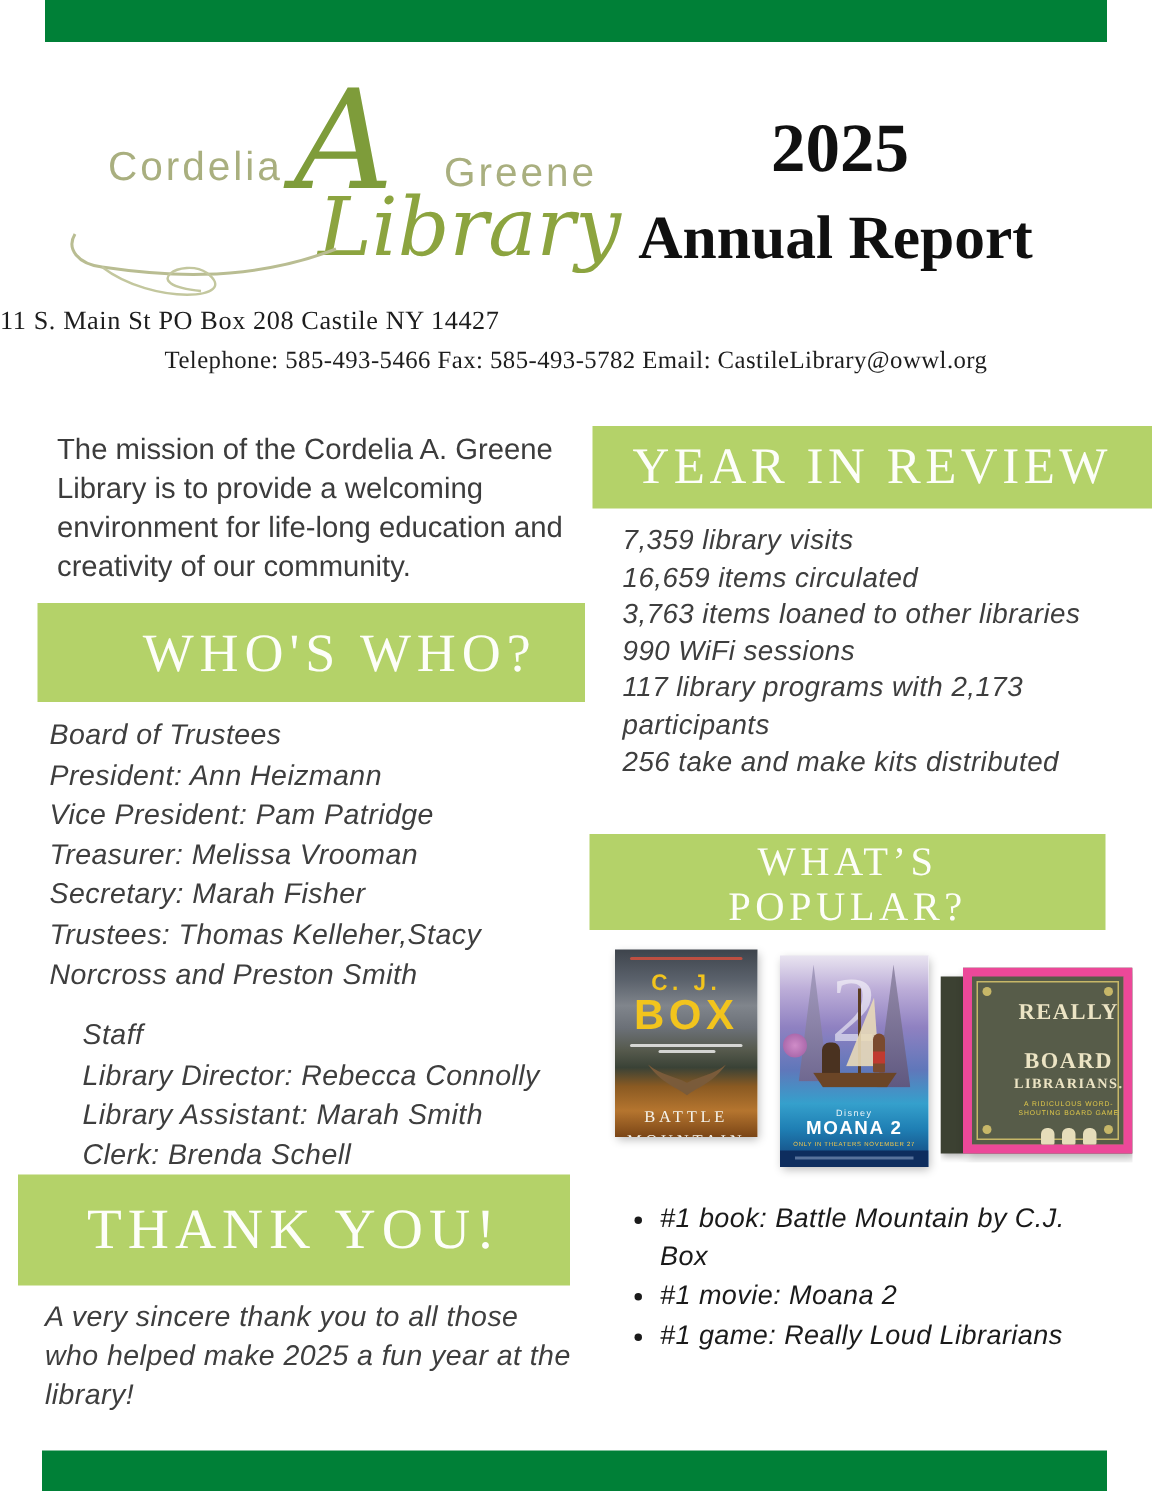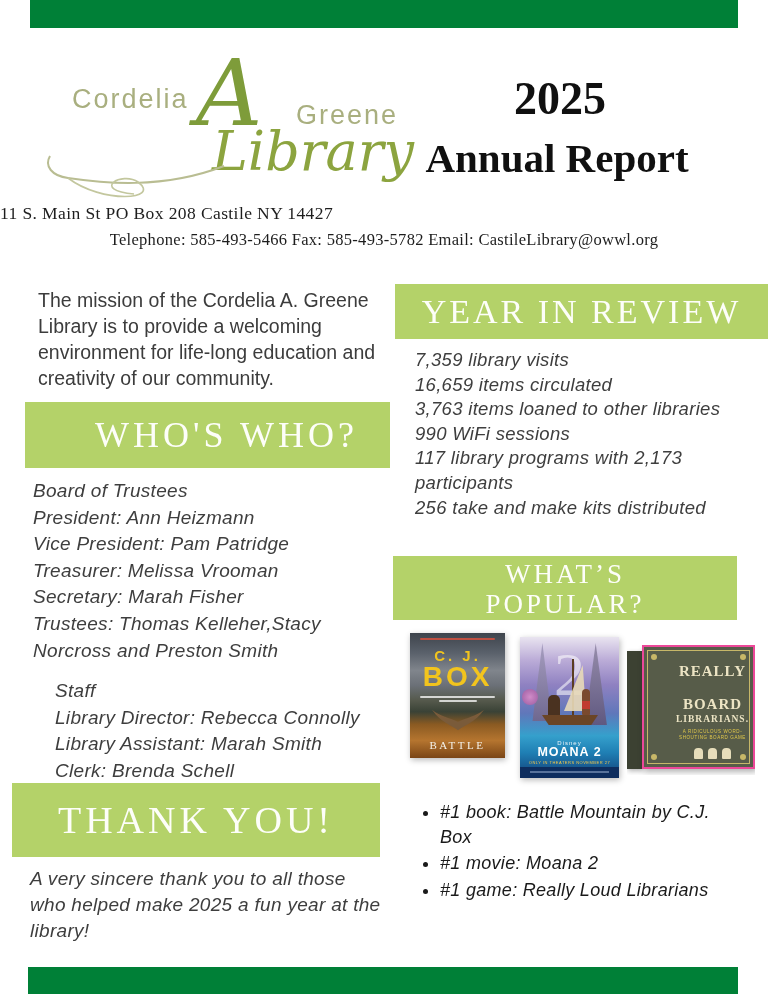--- a/index.html
+++ b/index.html
@@ -12,21 +12,21 @@
   *{margin:0;padding:0;box-sizing:border-box;}
   body{background:#e8e8e8;font-family:"Liberation Sans",sans-serif;}
   .page{position:relative;width:768px;height:994px;background:#ffffff;margin:0 auto;overflow:hidden;}
   .bar{position:absolute;background:var(--dark-green);}
   .bar-top{left:30px;top:0;width:708px;height:28px;}
   .bar-bottom{left:28px;top:967px;width:710px;height:27px;}
 
   
   .logo-word{position:absolute;font-family:"Liberation Sans",sans-serif;font-weight:300;
              font-size:27px;color:var(--logo-gray);letter-spacing:2px;}
-  .logo-cordelia{left:72px;top:84px;text-align:right;}
+  .logo-cordelia{left:72px;top:96px;text-align:right;}
   .logo-greene{left:296px;top:100px;}
   .logo-initial{position:absolute;left:196px;top:48px;font-family:"DejaVu Serif",serif;
                 font-style:italic;font-size:92px;line-height:1;color:#7e9c3a;}
   .logo-library{position:absolute;left:212px;top:120px;font-family:"DejaVu Serif",serif;
                 font-style:italic;font-size:54px;line-height:1.2;color:var(--logo-green);}
   .logo-flourish{position:absolute;left:42px;top:138px;}
   .hdr-year{position:absolute;left:440px;top:72px;width:240px;text-align:center;
             font-family:"Liberation Serif",serif;font-weight:600;font-size:46px;color:#101010;}
   .hdr-title{position:absolute;left:392px;top:134px;width:330px;text-align:center;
              font-family:"Liberation Serif",serif;font-weight:600;font-size:41px;color:#101010;}
@@ -99,21 +99,21 @@
   .mv-title{position:absolute;left:0;bottom:13px;width:99px;text-align:center;color:#fff;}
   .mv-brand{font-size:6px;letter-spacing:1px;opacity:.9;}
   .mv-name{font-size:12.5px;font-weight:bold;letter-spacing:1px;line-height:1.1;}
   .mv-sub{font-size:4px;color:#f5c84c;letter-spacing:.5px;}
   .mv-credits{position:absolute;left:0;bottom:0;width:99px;height:11px;background:#0e2d5e;}
   .mv-credits div{margin:4px auto 0;width:80%;height:2px;background:rgba(180,200,230,.45);}
   .c-game{left:627px;top:645px;width:128px;height:130px;box-shadow:none;}
   .g-side{position:absolute;left:0;top:6px;width:15px;height:118px;background:#3c4132;
           box-shadow:1px 2px 5px rgba(0,0,0,.3);}
   .g-front{position:absolute;left:15px;top:0;width:113px;height:124px;background:#575c49;
-           border:2px solid #ec4899;box-shadow:inset 0 0 0 3px #575c49,inset 0 0 0 4px #c7b768,
+           border:6px solid #ec4899;box-shadow:inset 0 0 0 3px #575c49,inset 0 0 0 4px #c7b768,
            2px 3px 6px rgba(0,0,0,.3);text-align:center;padding-left:28px;}
   .g-title{margin-top:16px;font-family:"Liberation Serif",serif;font-weight:bold;
            color:#ece4c4;font-size:15px;line-height:1.15;letter-spacing:1px;}
   .g-title-sm{font-family:"Liberation Serif",serif;font-weight:bold;color:#ece4c4;
               font-size:9.5px;letter-spacing:1px;}
   .g-sub{margin-top:5px;color:#e0c84a;font-size:4.5px;letter-spacing:.6px;line-height:1.5;}
   .g-art{margin:6px auto 0;display:flex;justify-content:center;gap:5px;}
   .g-art span{display:block;width:9px;height:11px;background:#e6ddba;border-radius:4px 4px 1px 1px;}
   .g-corner{position:absolute;width:6px;height:6px;background:#c7b768;border-radius:50%;}
 </style>

